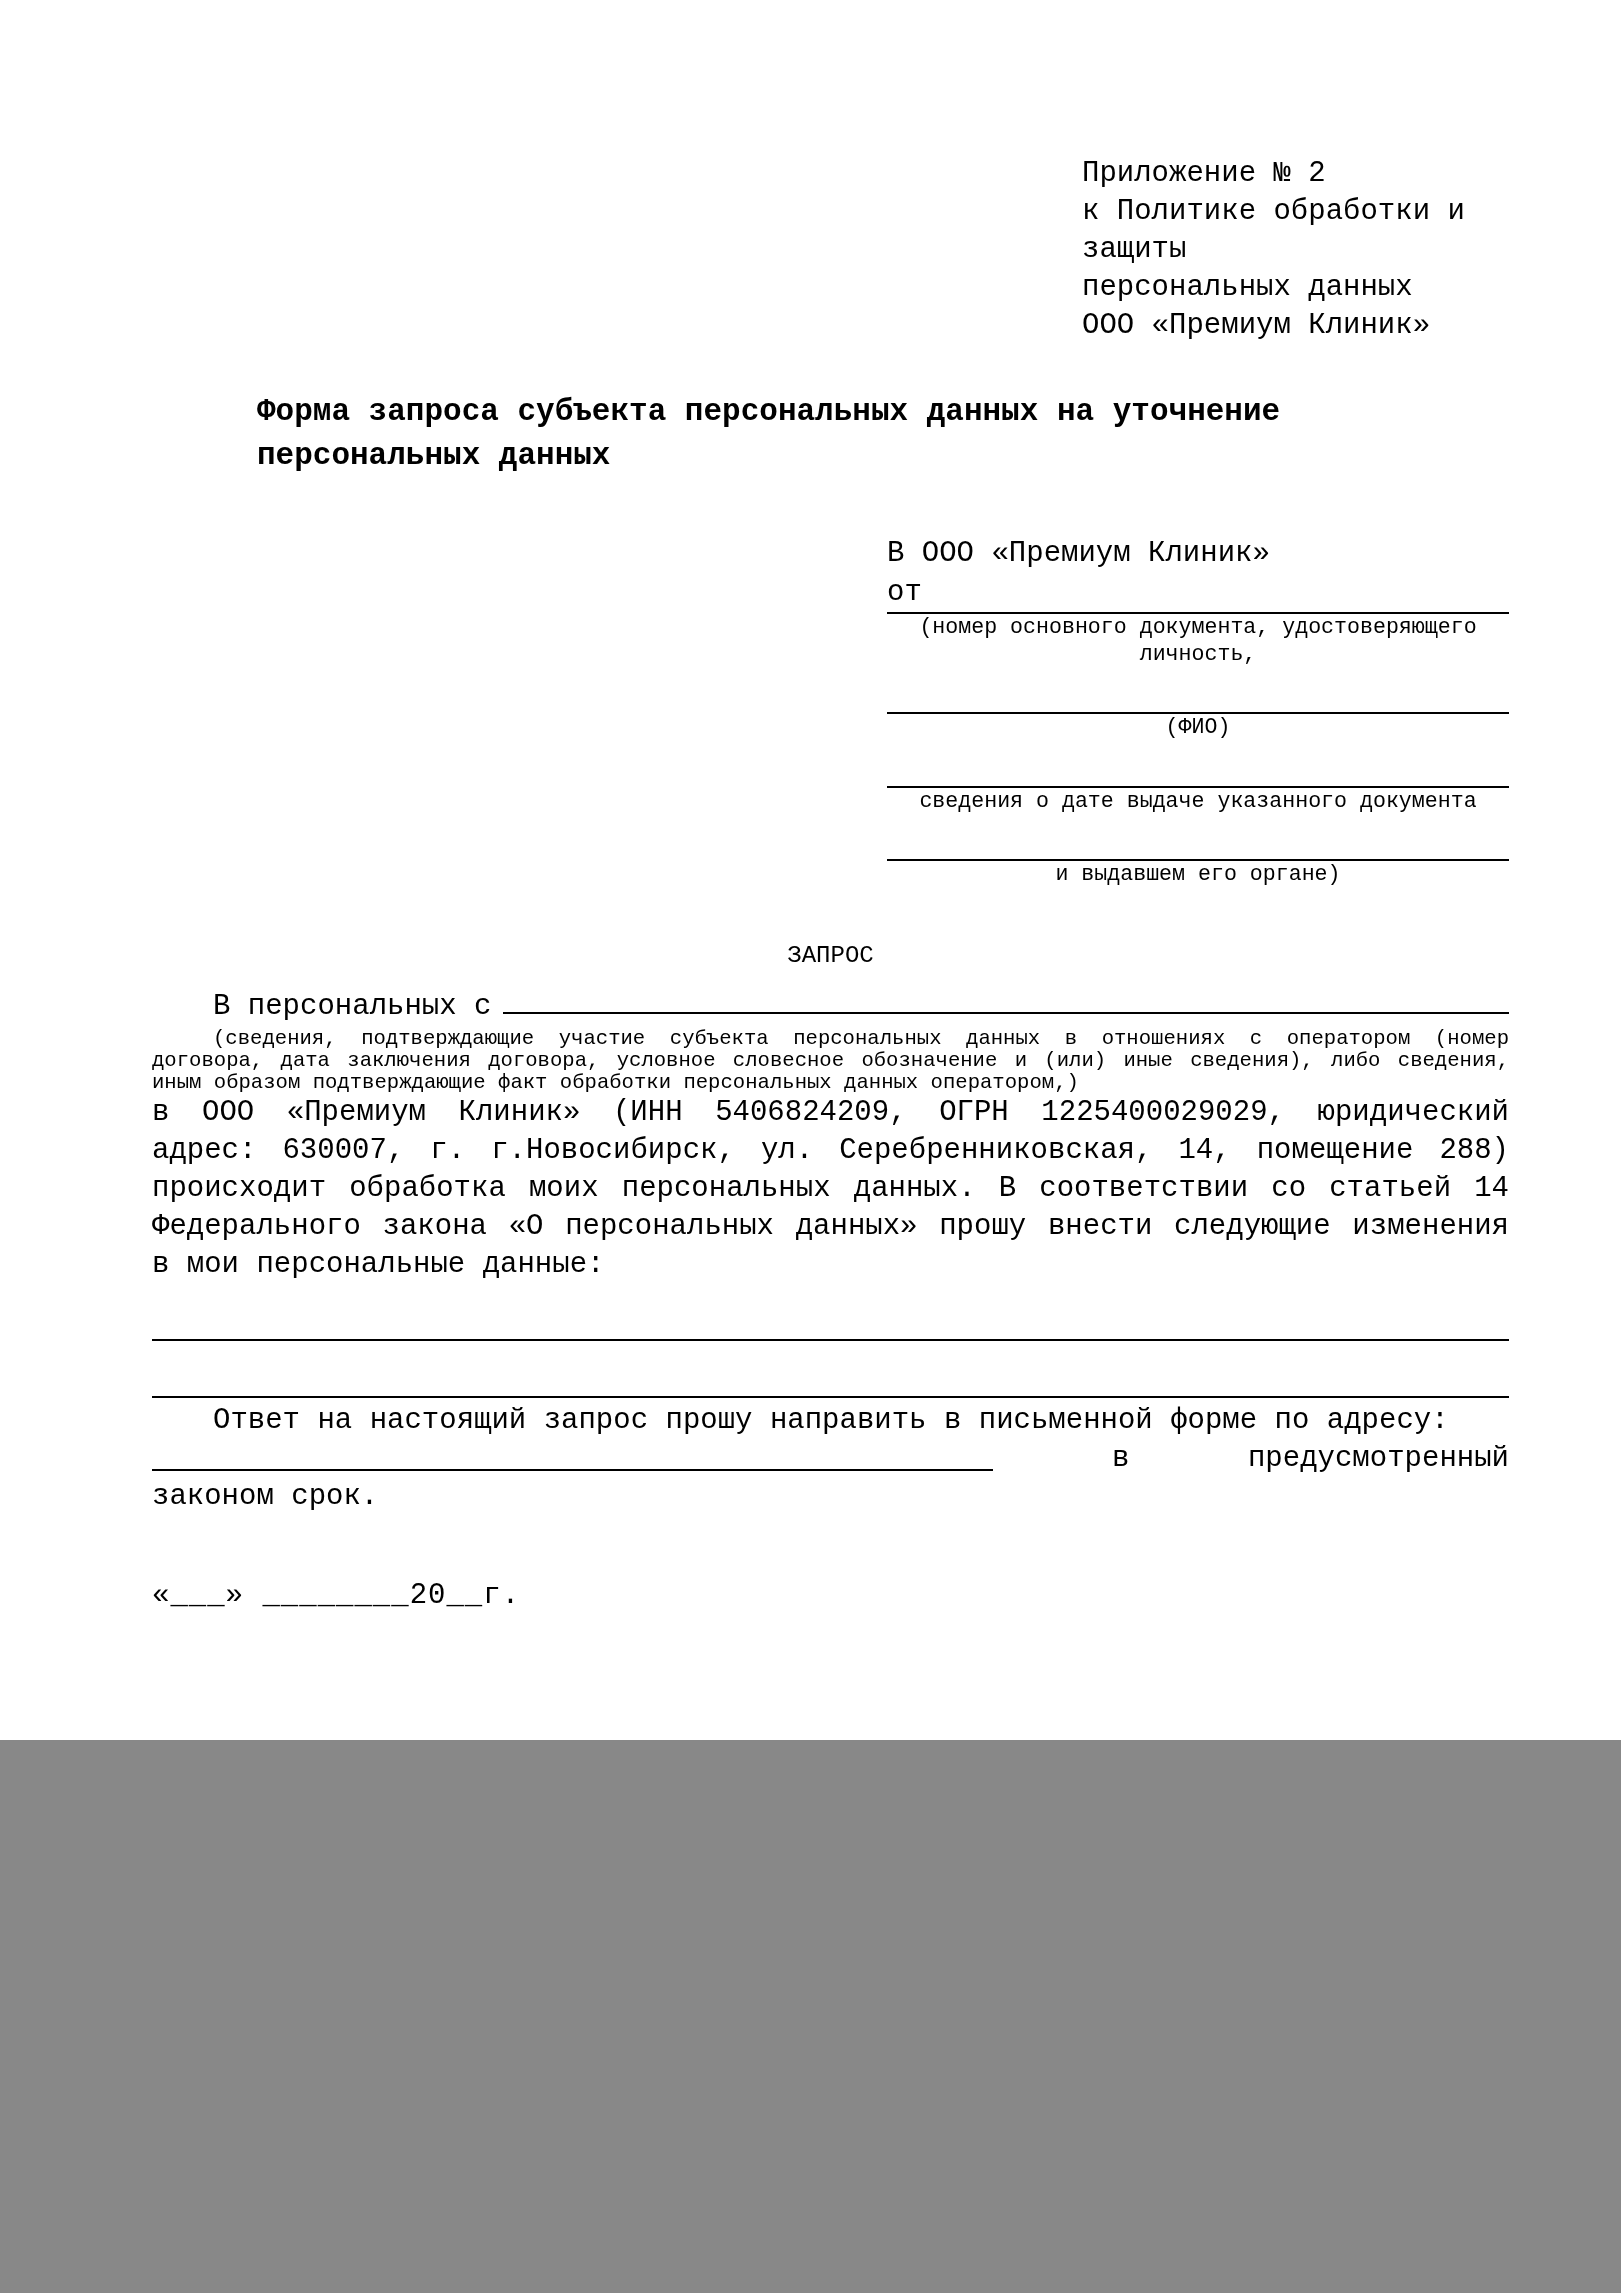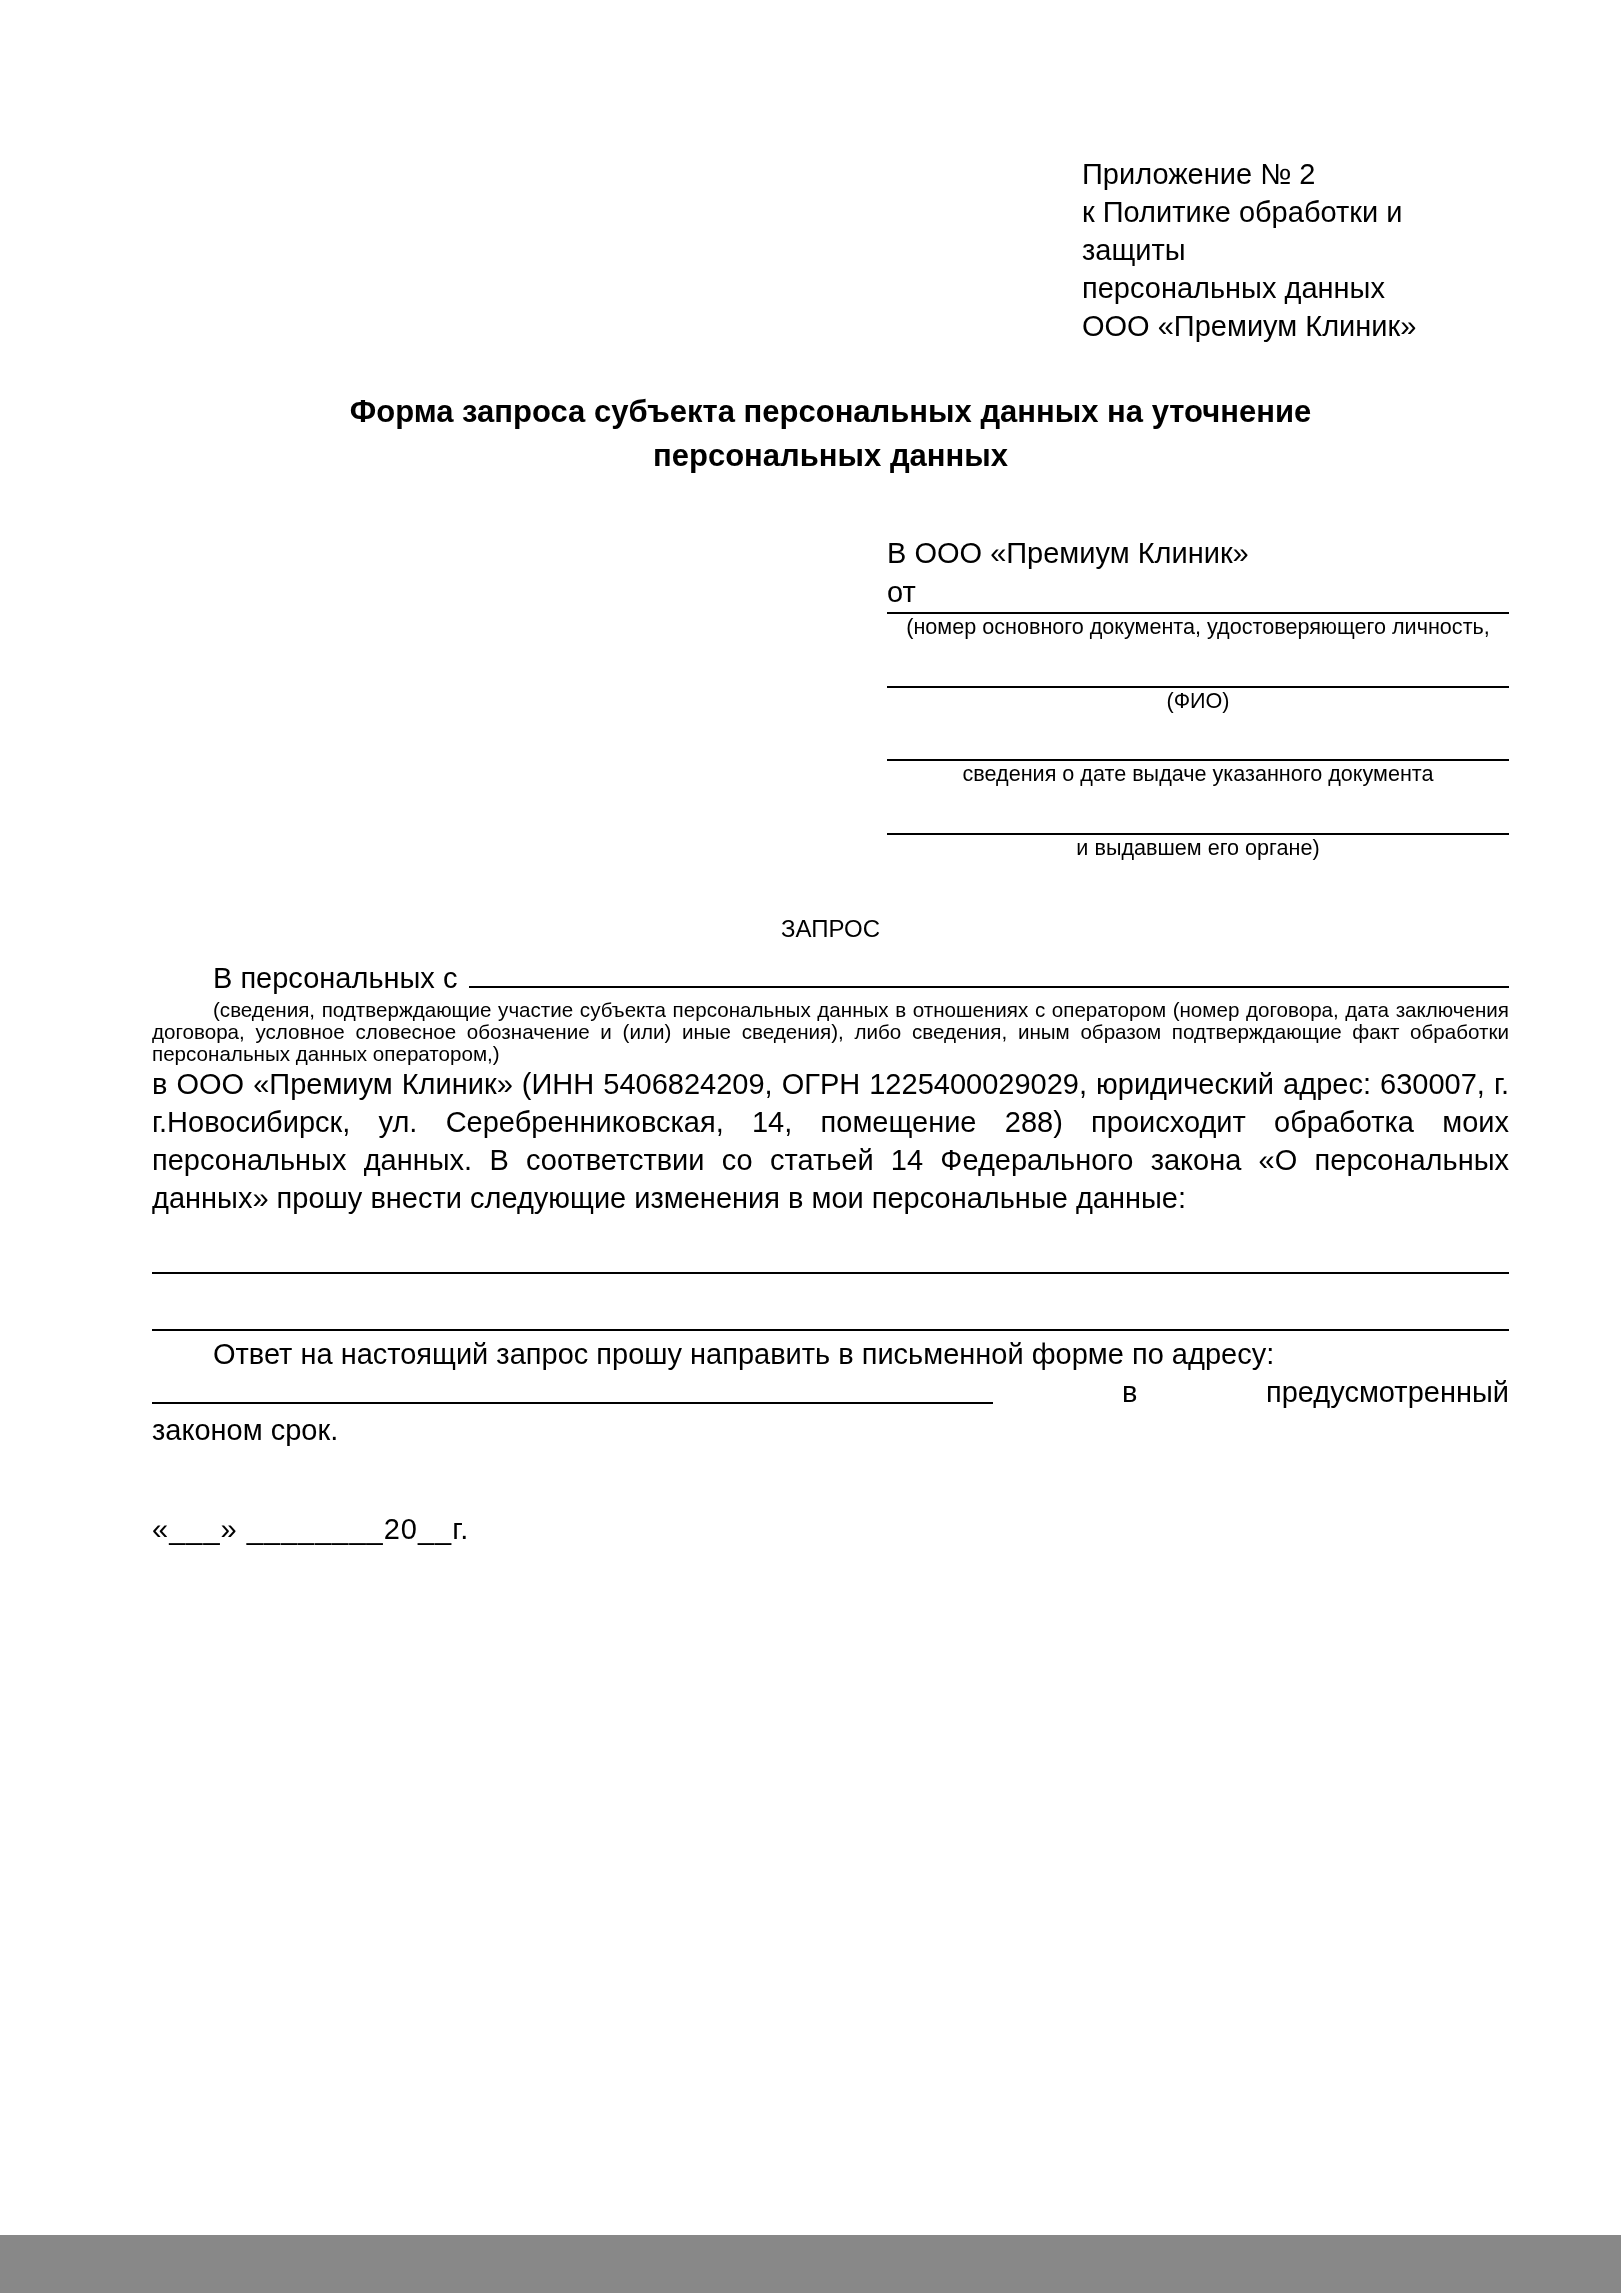--- a/index.html
+++ b/index.html
@@ -1,42 +1,42 @@
 <!DOCTYPE html>
 <html lang="ru"><head>
 <meta charset="utf-8">
 <style>
   html, body { margin: 0; padding: 0; background: #888; }
   .page {
     position: relative;
     width: 1621px;
-    height: 2235px;
+    height: 1740px;
     margin: 0 auto;
     background: #ffffff;
     color: #000000;
-    font-family: Liberation Sans, sans-serif;
+    font-family: Liberation Mono, monospace;
     overflow: hidden;
   }
   .content {
     padding: 155px 112px 0 152px;
     font-size: 29px;
     line-height: 38px;
   }
 
   
   .appendix {
     margin-left: 930px;
     line-height: 38px;
   }
 
   
   .doc-title {
     max-width: 1147px;
     margin: 45px auto 0 auto;
-    text-align: center;
+    text-align: left;
     font-weight: bold;
     font-size: 31px;
     line-height: 44px;
   }
 
   
   .addressee {
     margin-left: 735px;
     margin-top: 56px;
     line-height: 39px;

